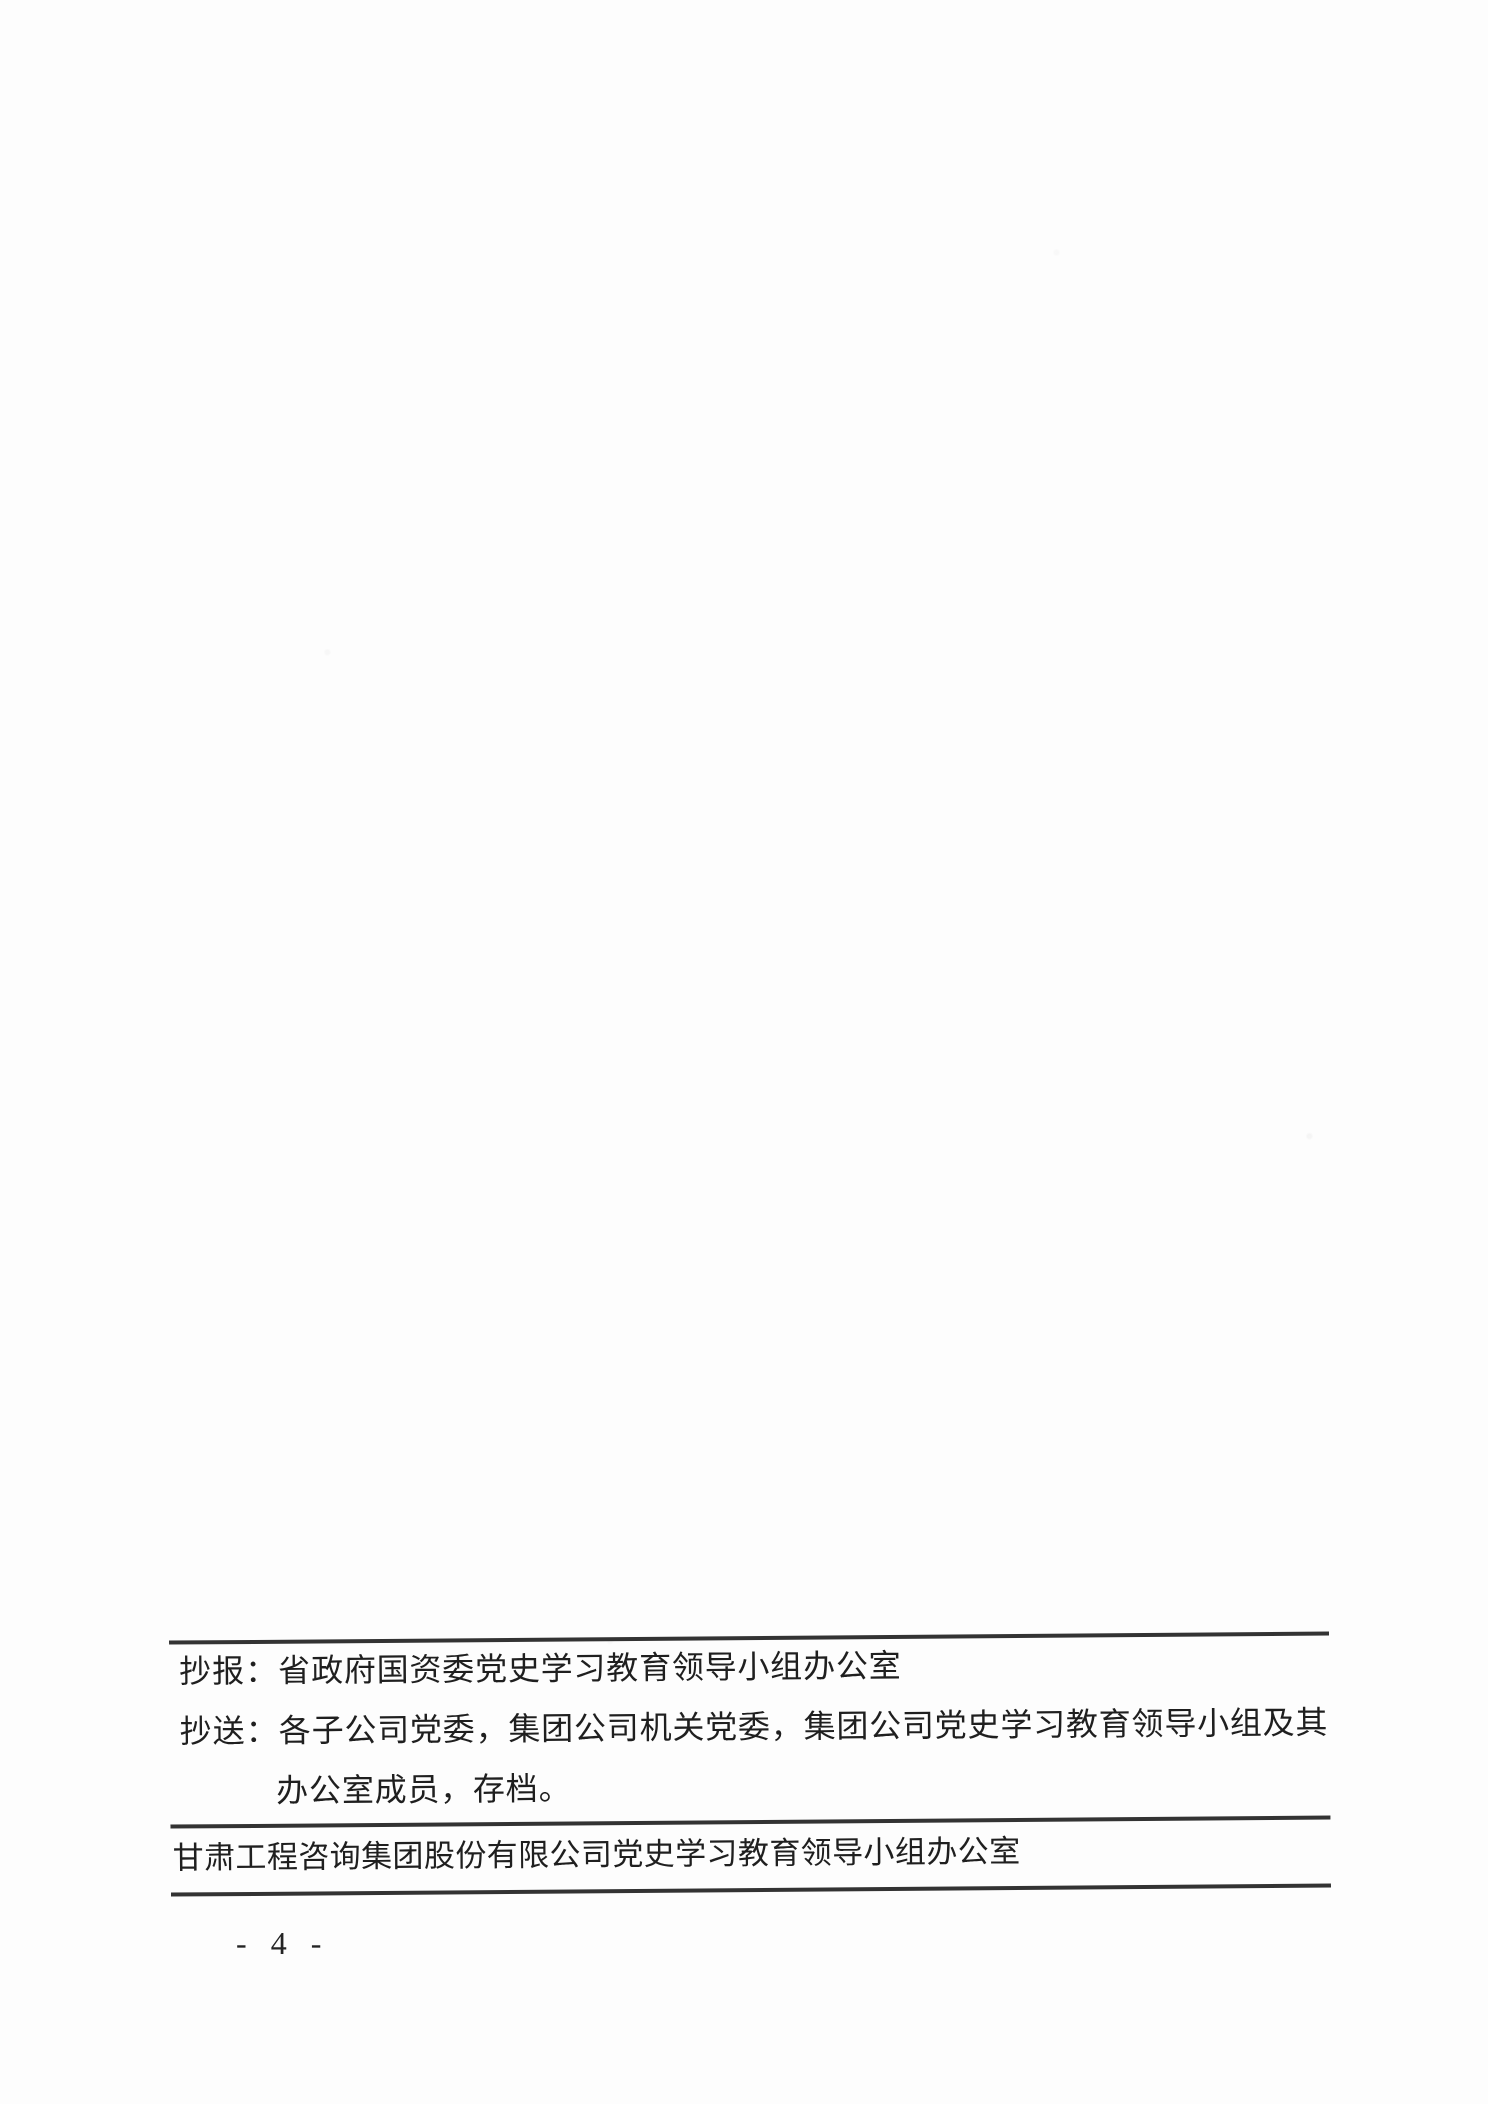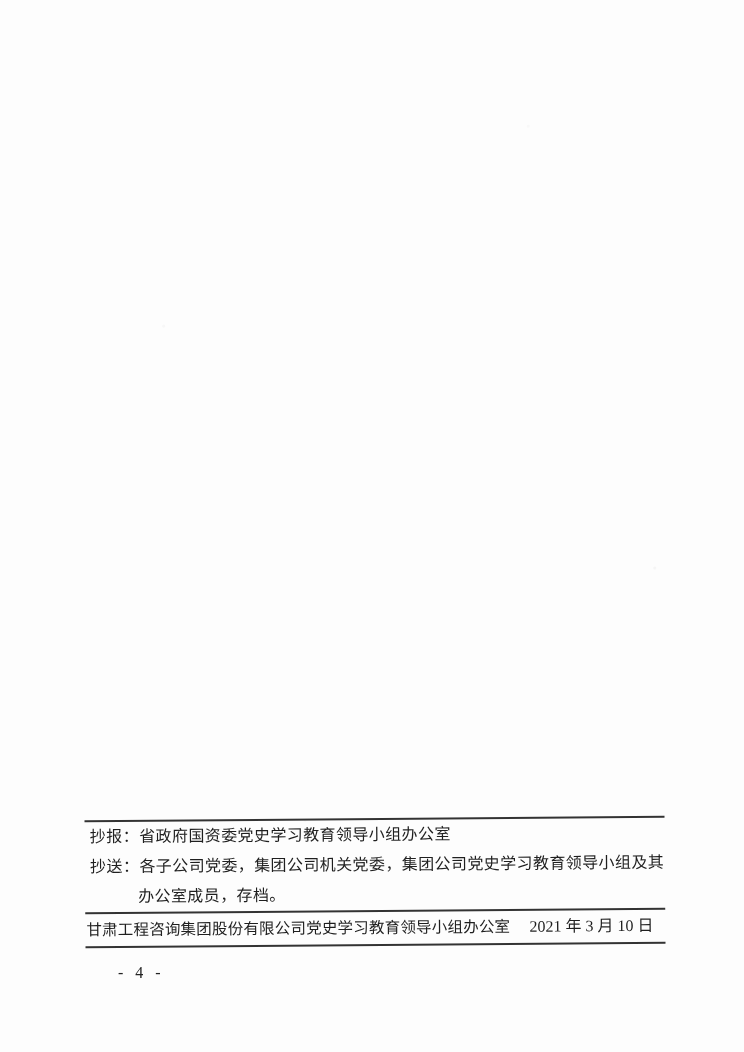--- a/index.html
+++ b/index.html
@@ -109,18 +109,17 @@
       <span class="dist-text">各子公司党委，集团公司机关党委，集团公司党史学习教育领导小组及其</span>
     </div>
     <div class="dist-row">
       <span class="dist-label"></span>
       <span class="dist-text">办公室成员，存档。</span>
     </div>
   </div>
 
   <div class="footer-row">
     <span class="footer-issuer">甘肃工程咨询集团股份有限公司党史学习教育领导小组办公室</span>
-    <span class="footer-date">2021 年 3 月 10 日</span>
   </div>
 
 </div>
 
 <div class="page-number">- 4 -</div>
 
 </body></html>

